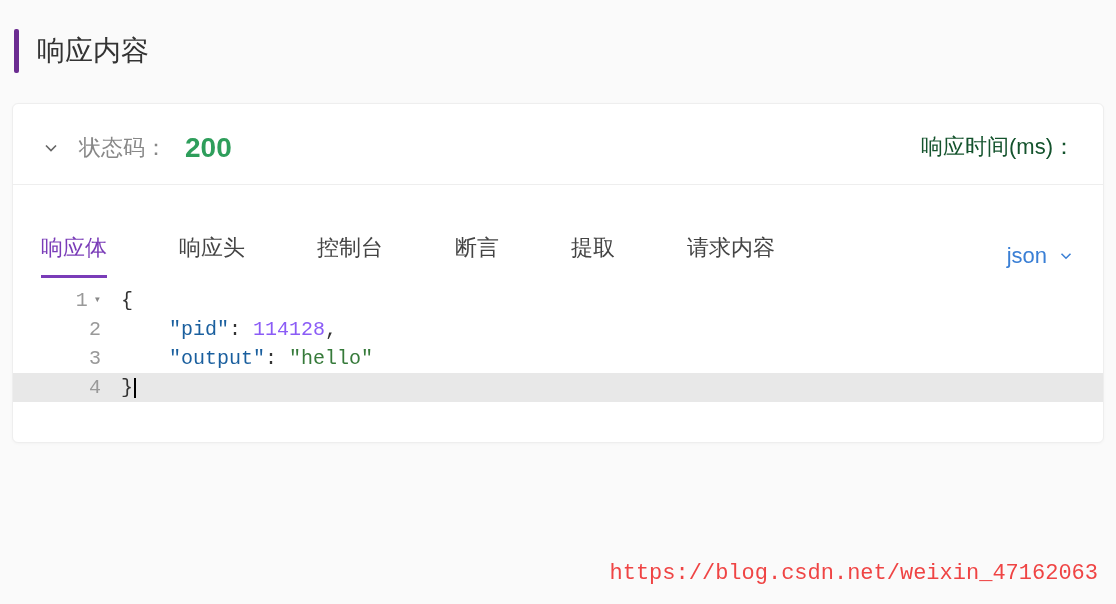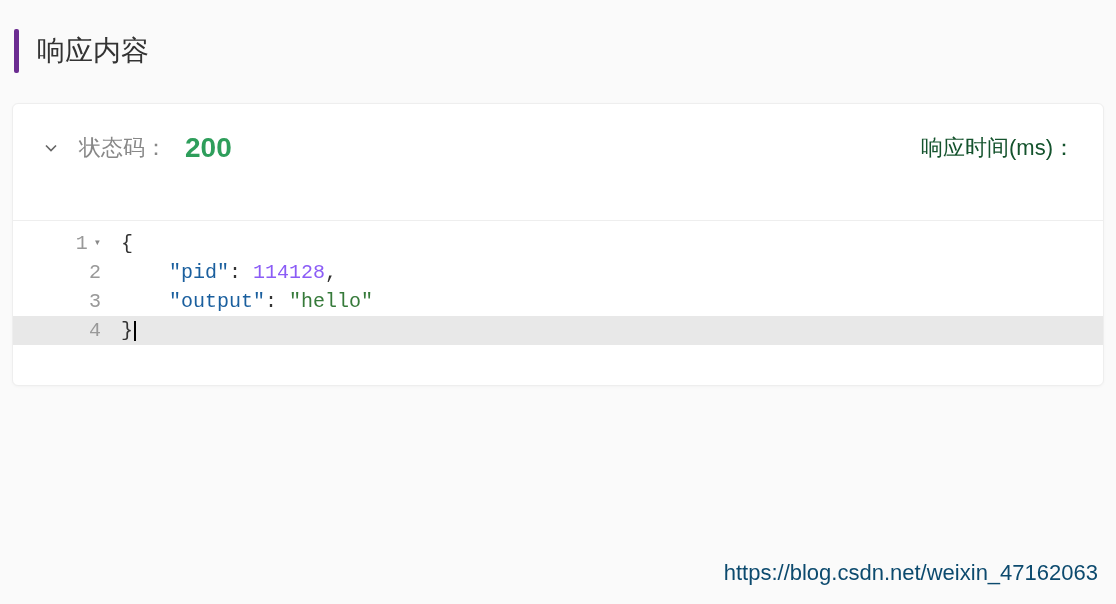--- a/index.html
+++ b/index.html
@@ -32,23 +32,23 @@
     .content-card {
       background: #fff;
       margin: 0 12px;
       border: 1px solid #eee;
       border-radius: 6px;
       padding: 0;
       box-shadow: 0 1px 3px rgba(0,0,0,0.03);
     }
     .status-row {
       display: flex;
-      align-items: center;
+      align-items: flex-start;
       justify-content: space-between;
-      padding: 28px 28px 56px 28px;
+      padding: 28px 28px 20px 28px;
       border-bottom: 1px solid #eee;
     }
     .status-left {
       display: flex;
       align-items: center;
       gap: 18px;
     }
     .chevron-down {
       cursor: pointer;
       color: #666;
@@ -144,23 +144,23 @@
       width: 1.5px;
       height: 20px;
       background: #000;
       vertical-align: middle;
       margin-left: 1px;
     }
     .watermark {
       position: absolute;
       bottom: 18px;
       right: 18px;
-      color: #0c4a6e;
-      font-size: 22px;
-      font-family: Liberation Sans, sans-serif;
+      color: #ef4444;
+      font-size: 22px;
+      font-family: Liberation Mono, monospace;
       pointer-events: none;
       user-select: none;
     }
   </style>
 </head>
 <body>
 
 <div class="header-section">
   <div class="purple-bar"></div>
   <div class="page-title">响应内容</div>
@@ -176,20 +176,36 @@
           </svg>
       </span>
       <span class="status-label">状态码：</span>
       <span class="status-value">200</span>
     </div>
     <div class="status-right">
       <span class="response-time-label">响应时间(ms)：</span>
     </div>
   </div>
 
+  <div class="tabs-row">
+    <div class="tabs">
+      <div class="tab active">响应体</div>
+      <div class="tab">响应头</div>
+      <div class="tab">控制台</div>
+      <div class="tab">断言</div>
+      <div class="tab">提取</div>
+      <div class="tab">请求内容</div>
+    </div>
+    <div class="format-selector">
+      <span>json</span>
+      <svg viewBox="0 0 24 24" fill="none" stroke="currentColor" stroke-width="2">
+          <polyline points="6 9 12 15 18 9"></polyline>
+        </svg>
+    </div>
+  </div>
 
   <div class="code-area" id="code-area">
       <div class="code-line">
         <span class="gutter">1 <span class="fold-arrow">▾</span></span>
         <span class="code-content"><span class="tok-punct">{</span></span>
       </div>
       <div class="code-line">
         <span class="gutter">2</span>
         <span class="code-content">    <span class="tok-key">"pid"</span><span class="tok-punct">:</span> <span class="tok-num">114128</span><span class="tok-punct">,</span></span>
       </div>

